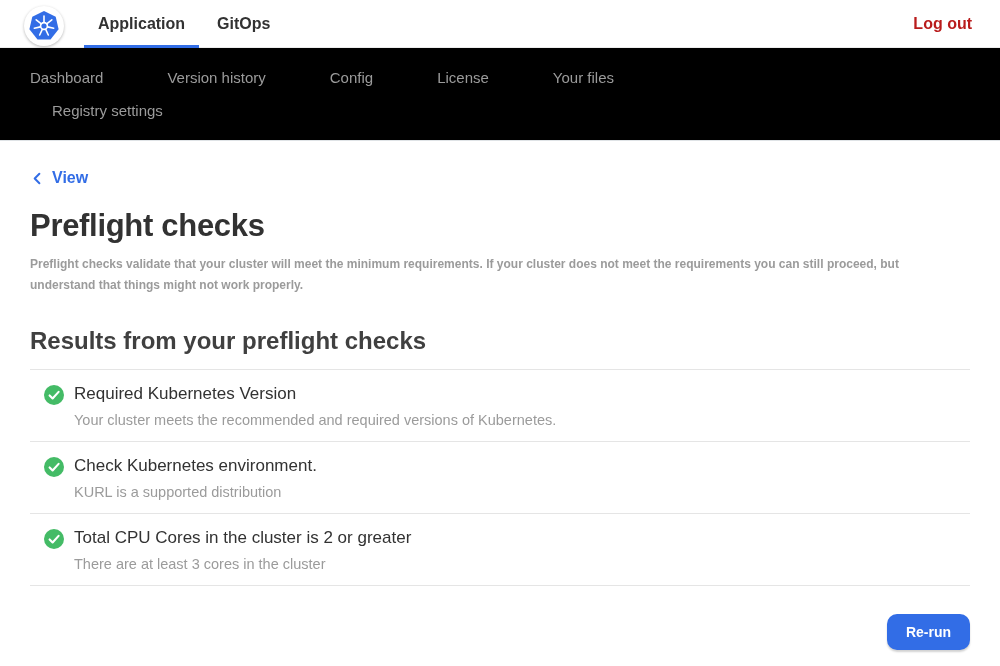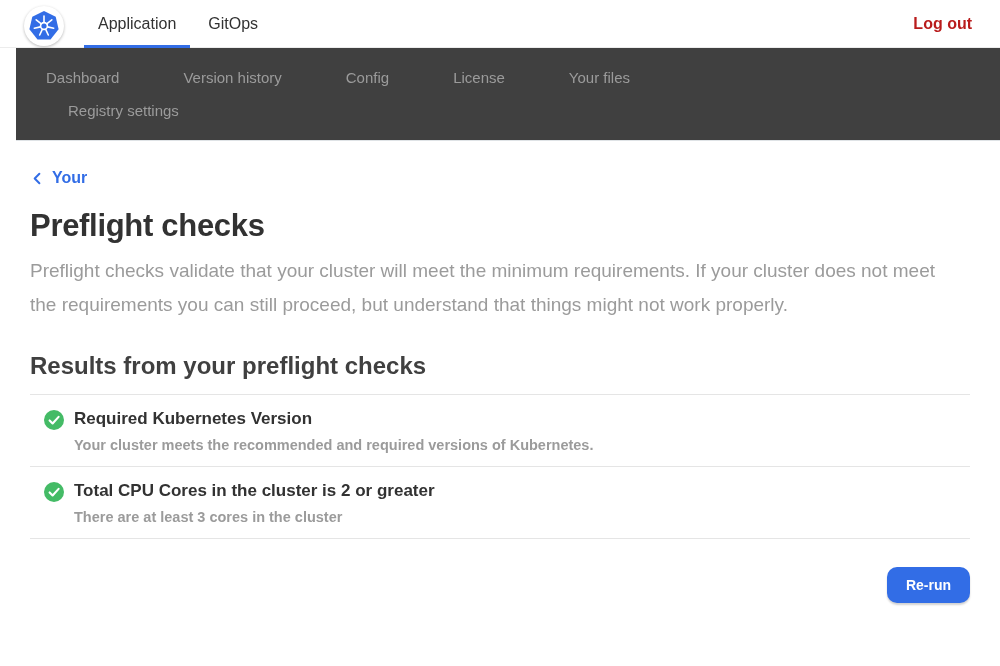--- a/index.html
+++ b/index.html
@@ -24,39 +24,38 @@
     width: 40px; height: 40px; border-radius: 50%;
     background: #fff;
     box-shadow: 0 1px 3px rgba(0,0,0,.28);
     display: flex; align-items: center; justify-content: center;
     margin-top: 4px;
   }
   .tabs { display: flex; height: 48px; margin-left: 20px; }
   .tab {
     height: 48px; display: flex; align-items: center;
     padding: 3px 14px 0 14px;
-    font-size: 16px; font-weight: 400; color: #323232;
+    font-size: 16px; font-weight: 700; color: #323232;
     border-bottom: 3px solid transparent;
     cursor: pointer; margin-right: 4px; text-align: center;
   }
   .tab.active { border-bottom-color: #326de6; }
   .header-right { margin-left: auto; display: flex; align-items: center; gap: 26px; }
   .add-app-btn {
     border: 1px solid #326de6; background: #fff; color: #326de6;
     font-family: inherit; font-size: 14px; font-weight: 700;
     padding: 9px 18px; border-radius: 18px; cursor: pointer;
   }
   .logout { font-size: 16px; font-weight: 700; color: #b91c1c; cursor: pointer; }
 
   
   .subnav {
-    background: #404040;
+    background: #000000;
     border-bottom: 1px solid #dfe3e6;
     padding: 13px 30px;
-    margin-left: 16px;
   }
   .subnav-row { display: flex; }
   .subnav-item {
     font-size: 15px; color: #9b9b9b;
     line-height: 33px; margin-right: 64px;
     cursor: pointer; white-space: nowrap;
   }
   .subnav-row.second .subnav-item { margin-left: 22px; }
 
   
@@ -64,36 +63,37 @@
   .back-link {
     display: inline-flex; align-items: center; gap: 7px;
     color: #326de6; font-size: 16px; font-weight: 700;
     margin-top: 8px; cursor: pointer; text-decoration: none;
   }
   .page-title {
     font-size: 31px; font-weight: 700; color: #323232;
     letter-spacing: -0.3px; margin: 18px 0 10px 0;
   }
   .page-desc {
-    font-size: 19px; line-height: 1.8; color: #9b9b9b;
+    font-size: 12px; line-height: 1.8; color: #9b9b9b;
     max-width: 930px;
+    font-weight: bold;
   }
   .results-heading {
     font-size: 24px; font-weight: 700; color: #404040;
     margin: 30px 0 14px 0;
   }
   .checks { border-top: 1px solid #e5e5e5; }
   .check-item {
     display: flex; align-items: flex-start; gap: 10px;
     padding: 14px 0 13px 14px;
     border-bottom: 1px solid #e5e5e5;
   }
   .check-icon { flex: 0 0 20px; height: 20px; margin-top: 1px; }
-  .check-title { font-size: 17px; font-weight: 700; color: #323232; }
-  .check-detail { font-size: 14.5px; color: #9b9b9b; margin-top: 8px; font-weight: bold; }
+  .check-title { font-size: 17px; font-weight: 400; color: #323232; }
+  .check-detail { font-size: 14.5px; color: #9b9b9b; margin-top: 8px; }
 
   .footer-actions { display: flex; justify-content: flex-end; padding: 28px 0 16px 0; }
   .rerun-btn {
     background: #326de6; color: #fff; border: none;
     font-family: inherit; font-size: 14px; font-weight: 700;
     padding: 10px 19px; border-radius: 10px; cursor: pointer;
     box-shadow: 0 2px 2px rgba(0,0,0,.18);
   }
 </style>
 </head>
@@ -142,21 +142,21 @@
   </nav>
 
   <main class="main">
 
     <a class="back-link">
       <span style="display:inline-flex;">
         <svg width="15" height="15" viewBox="0 0 24 24" fill="none" stroke="#326de6" stroke-width="3.2" stroke-linecap="round" stroke-linejoin="round">
           <polyline points="15 4.5 7.5 12 15 19.5"></polyline>
         </svg>
       </span>
-      <span>Your</span>
+      <span>View</span>
     </a>
 
     <h1 class="page-title">Preflight checks</h1>
 
     <p class="page-desc">Preflight checks validate that your cluster will meet the minimum requirements. If your cluster does not meet the requirements you can still proceed, but understand that things might not work properly.</p>
 
     <h2 class="results-heading">Results from your preflight checks</h2>
 
     <div class="checks">
 
@@ -166,20 +166,32 @@
             <circle cx="10" cy="10" r="10" fill="#44bb66"></circle>
             <path d="M5.6 10.4l3 3.1 6-6.6" stroke="#ffffff" stroke-width="2.1" fill="none" stroke-linecap="round" stroke-linejoin="round"></path>
           </svg>
         </span>
         <div>
           <div class="check-title">Required Kubernetes Version</div>
           <div class="check-detail">Your cluster meets the recommended and required versions of Kubernetes.</div>
         </div>
       </div>
 
+      <div class="check-item">
+        <span class="check-icon">
+          <svg width="20" height="20" viewBox="0 0 20 20">
+            <circle cx="10" cy="10" r="10" fill="#44bb66"></circle>
+            <path d="M5.6 10.4l3 3.1 6-6.6" stroke="#ffffff" stroke-width="2.1" fill="none" stroke-linecap="round" stroke-linejoin="round"></path>
+          </svg>
+        </span>
+        <div>
+          <div class="check-title">Check Kubernetes environment.</div>
+          <div class="check-detail">KURL is a supported distribution</div>
+        </div>
+      </div>
 
       <div class="check-item">
         <span class="check-icon">
           <svg width="20" height="20" viewBox="0 0 20 20">
             <circle cx="10" cy="10" r="10" fill="#44bb66"></circle>
             <path d="M5.6 10.4l3 3.1 6-6.6" stroke="#ffffff" stroke-width="2.1" fill="none" stroke-linecap="round" stroke-linejoin="round"></path>
           </svg>
         </span>
         <div>
           <div class="check-title">Total CPU Cores in the cluster is 2 or greater</div>

